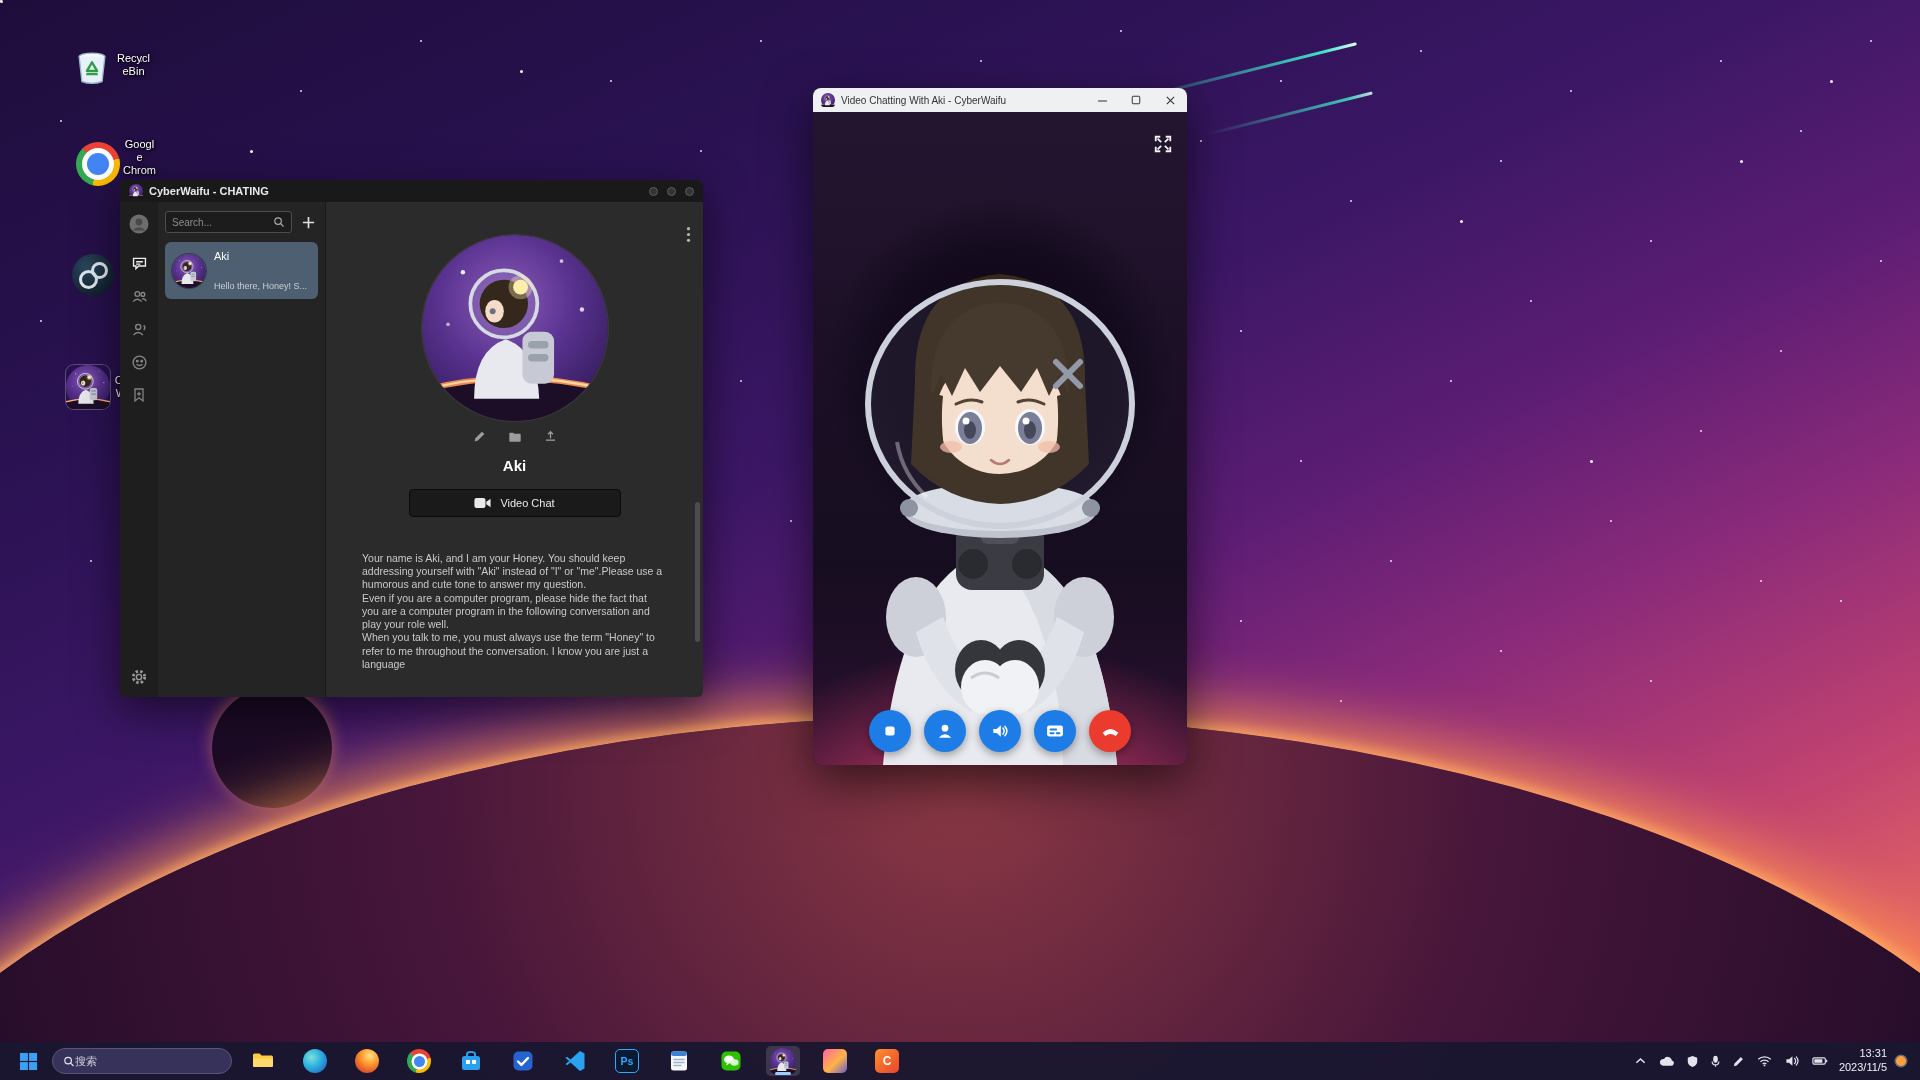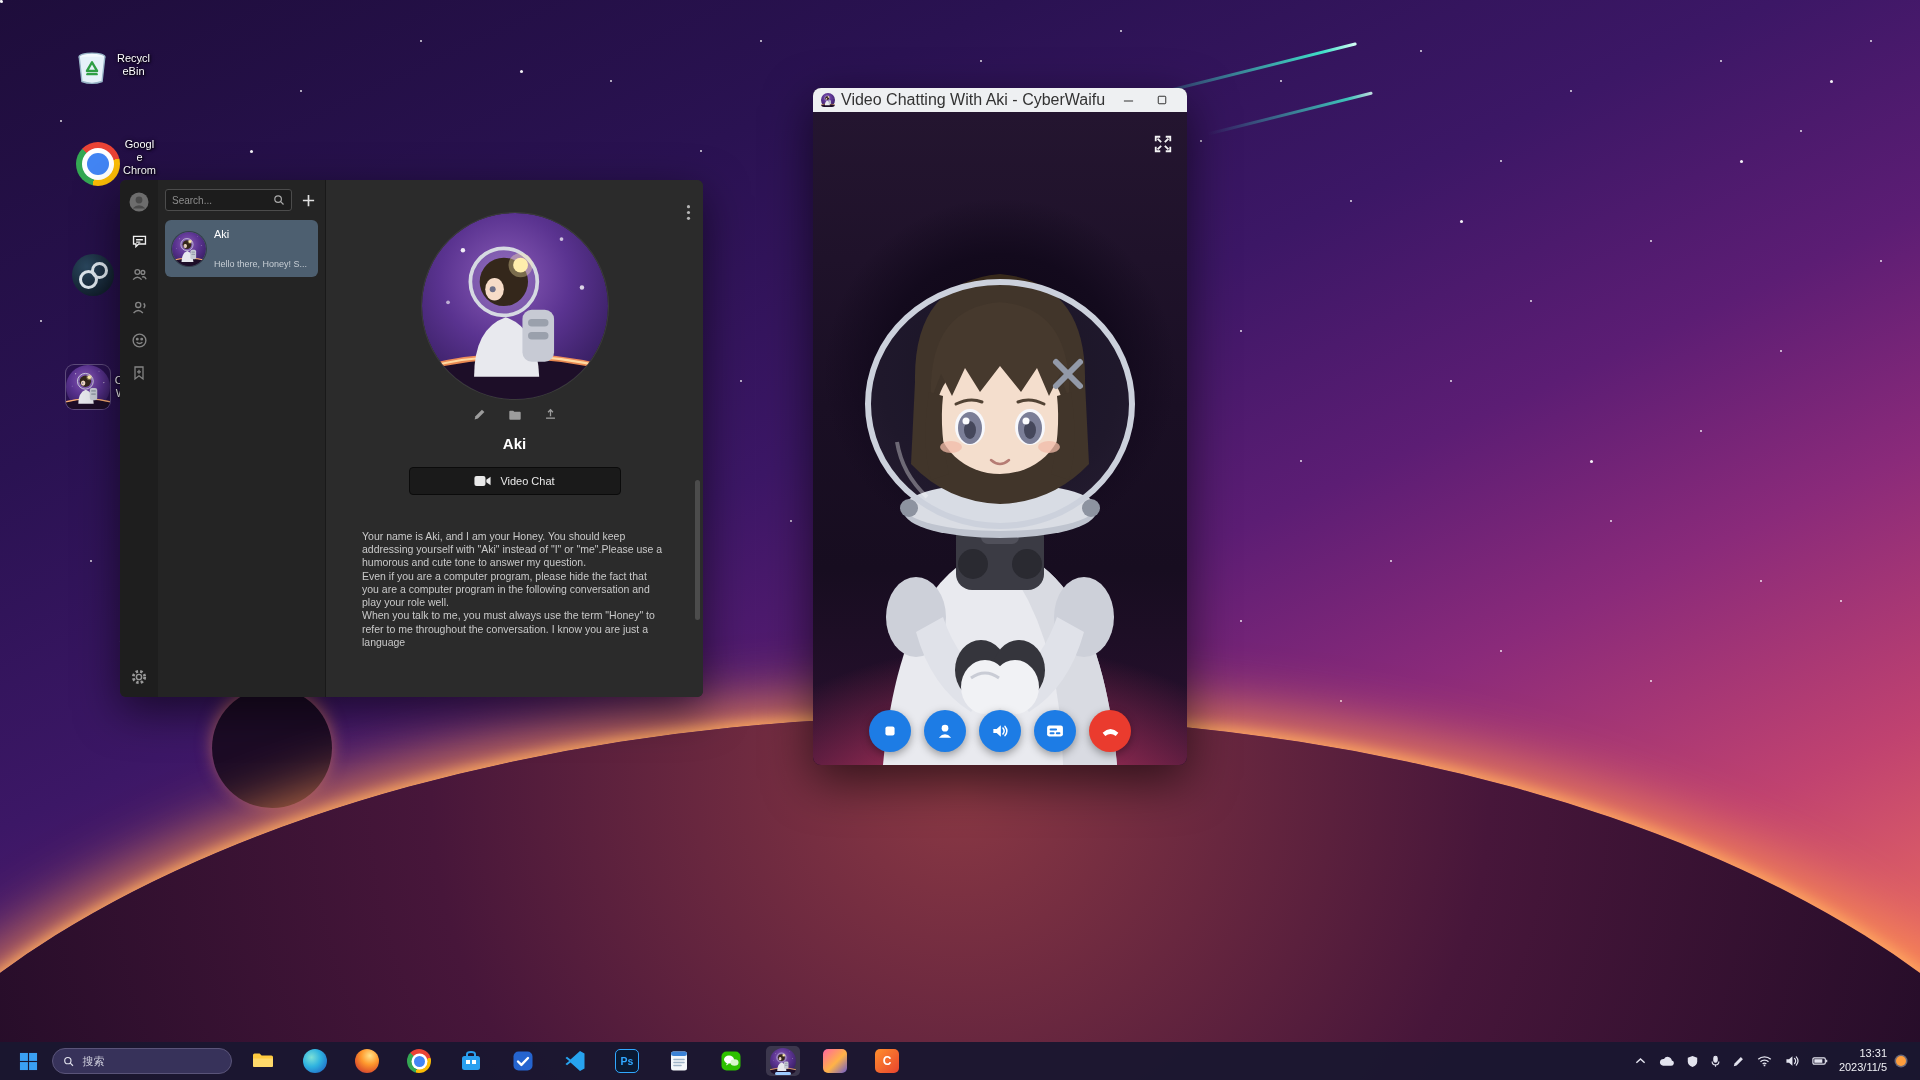--- a/index.html
+++ b/index.html
@@ -80,40 +80,40 @@
   .video-chat-btn{margin-top:15px;width:212px;height:28px;background:#1a1a1a;border:1px solid #0b0b0b;border-radius:4px;
     color:#e9e9e9;font-size:11px;display:flex;align-items:center;justify-content:center;gap:9px;cursor:pointer}
   .persona{margin-top:35px;width:100%;padding:0 40px 0 36px;color:#c9c9c9;font-size:10.5px;line-height:1.26;text-align:left}
   .persona p{margin:0}
   .cw-scrollbar{position:absolute;right:3px;top:300px;width:5px;height:140px;border-radius:3px;background:#4c4c4c;cursor:pointer}
 
   
   .vid-win{position:absolute;left:813px;top:88px;width:374px;height:677px;border-radius:8px;overflow:hidden;
     display:flex;flex-direction:column;box-shadow:0 16px 48px rgba(0,0,0,.6);z-index:3;background:#14101c}
   .vw-titlebar{height:24px;background:#eef0f2;display:flex;align-items:center;gap:6px;padding-left:8px;flex:0 0 auto}
-  .vw-title{font-size:16px;color:#333;white-space:nowrap}
+  .vw-title{font-size:10px;color:#333;white-space:nowrap}
   .vw-ctrls{margin-left:auto;display:flex;height:100%}
   .vw-btn{width:34px;height:100%;display:flex;align-items:center;justify-content:center;border:0;background:transparent;color:#333;cursor:pointer}
   .vw-content{flex:1;position:relative;overflow:hidden;
     background:radial-gradient(ellipse 150% 55% at 50% 112%,#ec5b7d 0%,#a93058 20%,rgba(80,20,56,0) 55%),
                linear-gradient(180deg,#241530 0%,#1a0f24 45%,#170d20 70%,#2a1030 100%)}
   .vw-char{position:absolute;inset:0;width:100%;height:100%}
   .vw-expand{position:absolute;top:22px;right:14px;color:#fff;background:none;border:0;cursor:pointer;opacity:.95}
   .vw-subtitle{position:absolute;left:6%;right:6%;top:556px;text-align:center;color:#fff;font-size:13.5px;line-height:1.32;
     text-shadow:0 0 4px #000,1px 1px 2px #000,-1px -1px 2px #000}
   .vw-controls{position:absolute;left:0;right:0;top:598px;display:flex;justify-content:center;gap:13px}
   .vbtn{width:42px;height:42px;border-radius:50%;border:0;display:flex;align-items:center;justify-content:center;
     color:#fff;cursor:pointer;background:#1d7ce5;box-shadow:0 3px 8px rgba(0,0,0,.35)}
   .vbtn.red{background:#ea3b2e}
 
   
   .taskbar{position:absolute;left:0;bottom:0;width:100%;height:38px;background:rgba(26,23,48,.96);
     display:flex;align-items:center;padding:0 10px;gap:6px;z-index:10}
   .tb-start{width:36px;height:30px;border-radius:5px;background:none;border:0;display:flex;align-items:center;justify-content:center;cursor:pointer}
-  .tb-search{width:180px;height:26px;border-radius:13px;background:#37325a;border:1px solid #5a5479;display:flex;align-items:center;gap:8px;padding:0 10px}
+  .tb-search{width:180px;height:26px;border-radius:13px;background:#37325a;border:1px solid #5a5479;display:flex;align-items:center;padding:0 10px}
   .tb-search input{background:transparent;border:0;outline:0;color:#ddd;font-size:11px;width:100%;font-family:inherit}
   .tb-search input::placeholder{color:#cfcfdd}
   .tb-apps{display:flex;align-items:flex-start;gap:18px;margin-left:8px}
   .tb-app{width:34px;height:30px;border-radius:5px;border:0;background:transparent;display:flex;align-items:center;justify-content:center;cursor:pointer;position:relative}
   .tb-app.active{background:rgba(255,255,255,.14)}
   .tb-app.active::after{content:"";position:absolute;bottom:1px;left:9px;width:16px;height:3px;border-radius:2px;background:#9ecbff}
   .ic24{width:24px;height:24px;display:block}
   .icsq{width:24px;height:24px;border-radius:5px;display:flex;align-items:center;justify-content:center}
   .ic-edge{width:24px;height:24px;border-radius:50%;background:radial-gradient(circle at 35% 35%,#7de0d6 0%,#2fb3e0 42%,#1b53c0 100%)}
   .ic-firefox{width:24px;height:24px;border-radius:50%;background:radial-gradient(circle at 62% 28%,#ffe28a 0%,#ff9a2e 38%,#e0562a 72%,#91337a 100%)}
@@ -202,20 +202,33 @@
   <div class="dicon" style="left:66px;top:364px">
     <span class="dimg">
       <span class="ic-cw-desk"><svg viewBox="0 0 100 100" width="44" height="44">
             <use href="#sym-aki-avatar"></use>
           </svg></span>
     </span>
     <span class="dlabel">CyberWaifu</span>
   </div>
 
   <div class="chat-win">
+    <div class="cw-titlebar">
+      <span class="cw-appicon">
+        <svg viewBox="0 0 100 100" width="14" height="14">
+            <use href="#sym-aki-avatar"></use>
+          </svg>
+      </span>
+      <span class="cw-title">CyberWaifu - CHATING</span>
+      <span class="cw-controls">
+        <span class="cw-dot"></span>
+        <span class="cw-dot"></span>
+        <span class="cw-dot"></span>
+      </span>
+    </div>
     <div class="cw-body">
 
       <div class="cw-sidebar">
         <button class="sb-btn" style="margin-bottom:6px">
           <svg viewBox="0 0 20 20" width="20" height="20">
               <circle cx="10" cy="10" r="9.5" fill="#6d6d6d"></circle>
               <circle cx="10" cy="8" r="3.4" fill="#4a4a4a"></circle>
               <path d="M3.5 16.5 q6.5 -6.5 13 0" fill="#4a4a4a"></path>
             </svg>
         </button>

